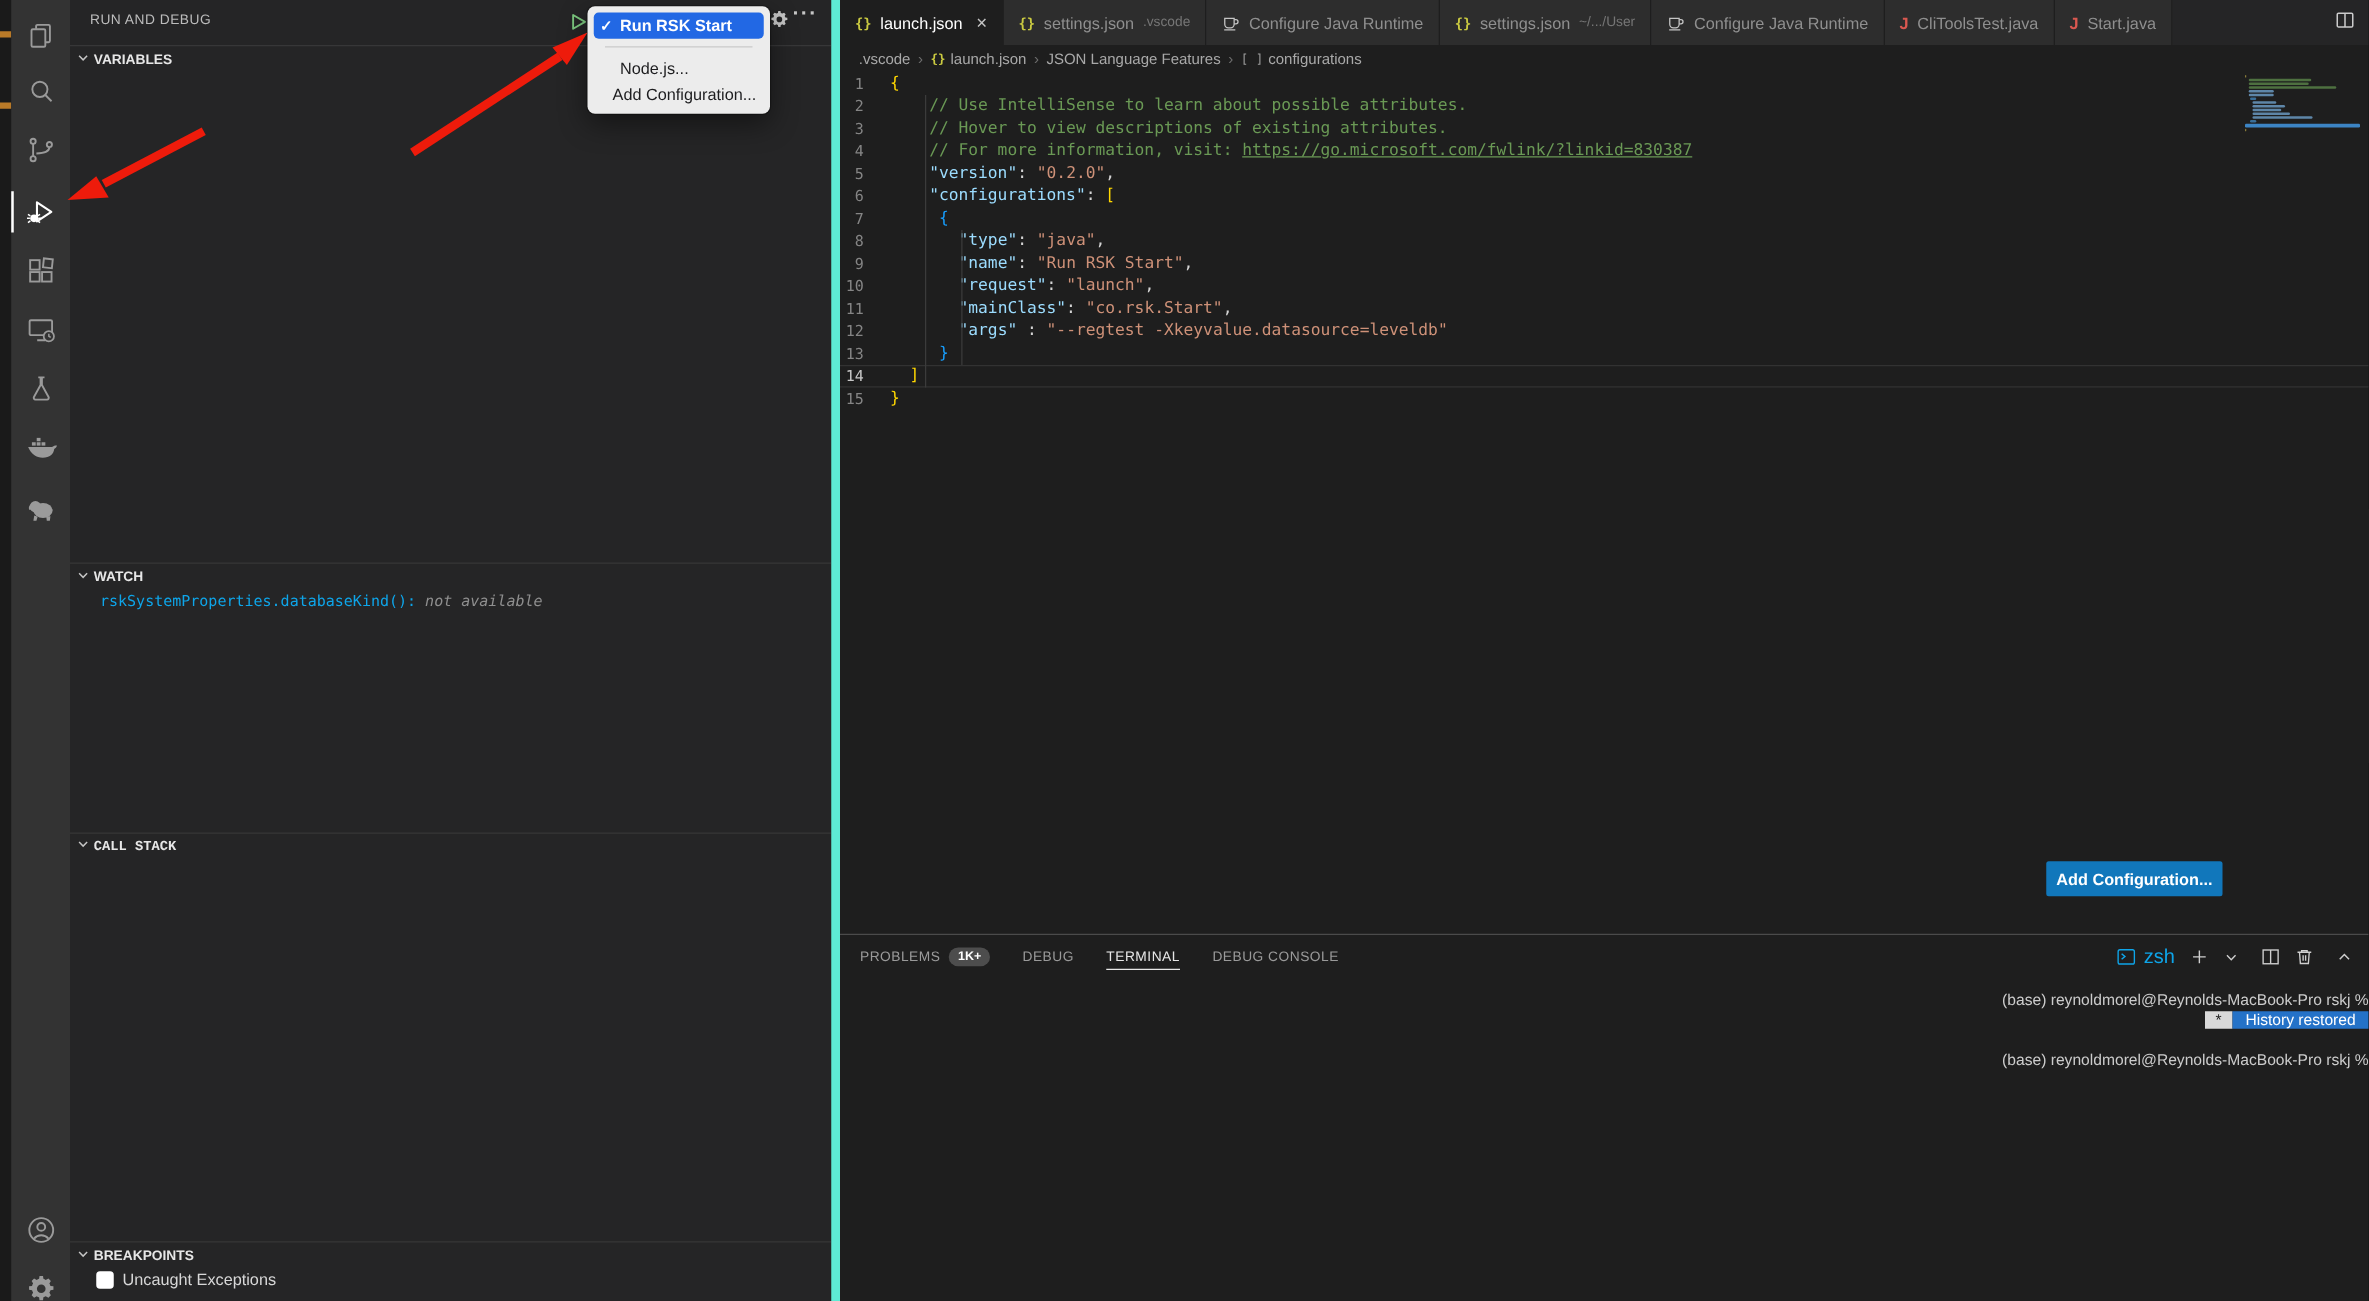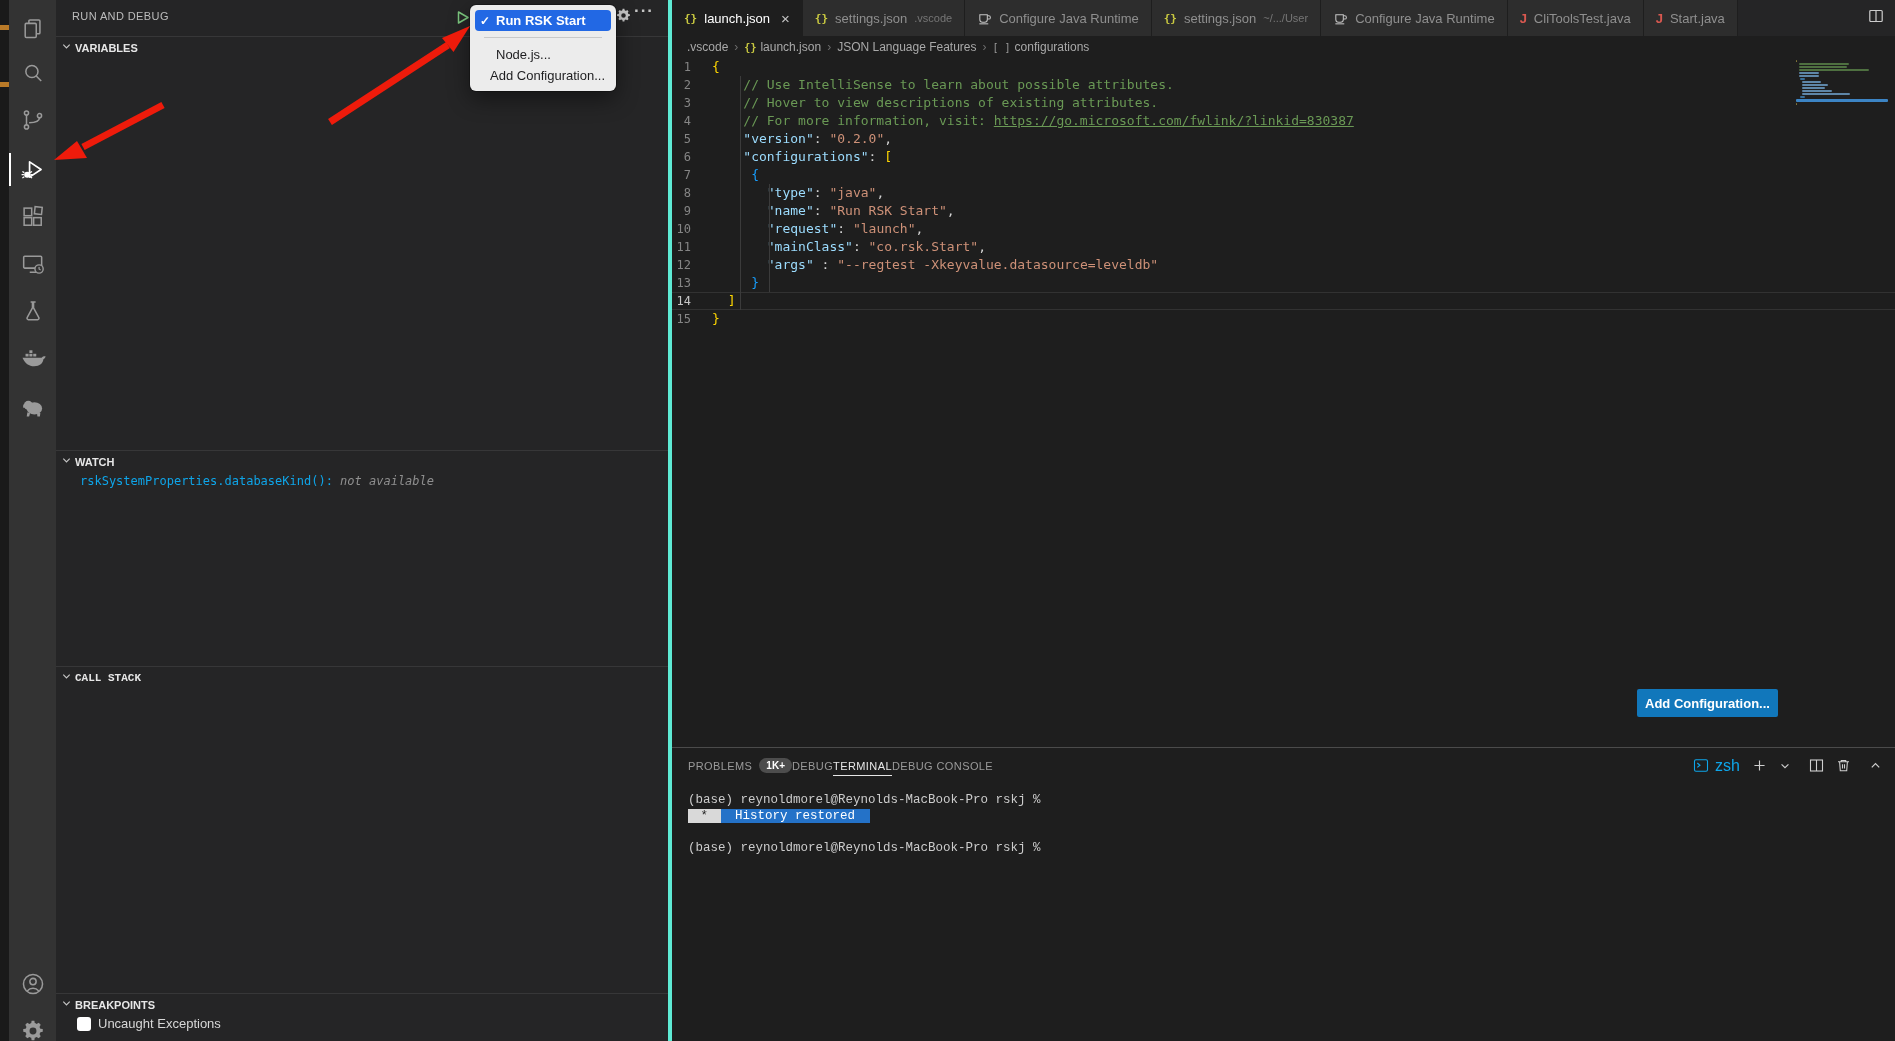--- a/index.html
+++ b/index.html
@@ -14,21 +14,21 @@
   .edge-tick{ position:absolute; left:0; width:9px; height:5px; background:#b97a28; }
 
   
   .activity-bar{ position:absolute; left:9px; top:0; width:47px; height:100%; background:#333333; }
   .ab-item{ position:absolute; left:0; width:47px; height:47px; display:flex; align-items:center; justify-content:center; color:#9a9a9a; cursor:pointer; }
   .ab-item.active{ color:#ffffff; }
   .ab-item.active::before{ content:""; position:absolute; left:0; top:7px; bottom:7px; width:2px; background:#ffffff; }
   .ab-item svg{ display:block; }
 
   
-  .sidebar{ position:absolute; left:56px; top:0; width:616px; height:100%; background:#252526; border-right:4px solid #5eead4; }
+  .sidebar{ position:absolute; left:56px; top:0; width:616px; height:100%; background:#252526; border-right:7px solid #5eead4; }
   .side-title{ position:absolute; left:16px; top:10px; font-size:11px; letter-spacing:.4px; color:#bcbcbc; }
   .side-toolbar-gear{ position:absolute; left:559px; top:7px; color:#c5c5c5; }
   .side-toolbar-dots{ position:absolute; left:578px; top:1px; color:#c5c5c5; font-size:17px; font-weight:bold; letter-spacing:1px; }
   .debug-play{ position:absolute; left:399px; top:10px; color:#7cc87f; }
   .section-h{ position:absolute; left:0; right:0; height:22px; display:flex; align-items:center; gap:3px; padding-left:5px;
     font-size:11px; font-weight:bold; color:#e7e7e7; border-top:1px solid rgba(140,140,140,.18); cursor:pointer; }
   .section-h svg{ color:#c5c5c5; }
   .watch-row{ position:absolute; left:24px; top:474px; font-family:"DejaVu Sans Mono",monospace; font-size:12px; white-space:pre; }
   .watch-expr{ color:#0ea5e9; }
   .watch-val{ color:#8f8f8f; font-style:italic; }
@@ -75,30 +75,30 @@
 
   .minimap{ position:absolute; right:7px; top:2px; width:92px; }
   .mini-line{ height:2px; margin-bottom:1px; border-radius:1px; }
   .mini-current{ height:3px; width:100% !important; margin-left:0 !important; }
 
   .add-config-btn{ position:absolute; left:965px; top:631px; width:141px; height:28px; border:none; border-radius:2px;
     color:#ffffff; font-family:"Liberation Sans",sans-serif; font-size:13px; font-weight:600; cursor:pointer; }
 
   
   .panel{ position:absolute; left:672px; top:747px; right:0; bottom:0; background:#1e1e1e; border-top:1px solid #4b4b4b; }
-  .panel-tabs{ height:35px; display:flex; align-items:center; padding-left:16px; }
+  .panel-tabs{ height:35px; display:flex; align-items:center; gap:26px; padding-left:16px; }
   .panel-tab{ position:relative; height:100%; display:flex; align-items:center; gap:7px; font-size:11px; letter-spacing:.4px; color:#9a9a9a; cursor:pointer; }
   .panel-tab.active{ color:#e7e7e7; }
   .panel-tab.active::after{ content:""; position:absolute; left:0; right:0; bottom:7px; height:1px; background:#e7e7e7; }
   .badge{ background:#4d4d4d; color:#ffffff; font-size:10px; font-weight:bold; padding:2px 7px; border-radius:10px; letter-spacing:0; }
   .panel-actions{ position:absolute; right:13px; top:0; height:35px; display:flex; align-items:center; gap:12px; color:#cfcfcf; }
   .shell-chip{ display:flex; align-items:center; gap:6px; font-size:16px; color:#0ea5e9; cursor:pointer; }
   .pa-btn{ display:flex; align-items:center; cursor:pointer; color:#cfcfcf; }
 
-  .term-body{ padding:9px 0 0 16px; font-family:Liberation Mono, monospace; font-size:12.5px; line-height:16px; color:#cccccc; }
+  .term-body{ padding:9px 0 0 16px; font-family:Liberation Sans, sans-serif; font-size:12.5px; line-height:16px; color:#cccccc;text-align:right; }
   .t-line{ white-space:pre; }
   .t-blank{ height:16px; }
   .chip-star{ background:#d9d9d9; color:#1e1e1e; padding:0 5px; }
   .chip-msg{ color:#ffffff; padding:0 7px; }
 
   
   .arrows{ position:absolute; left:0; top:0; z-index:90; pointer-events:none; }
 </style>
 </head>
 <body>

